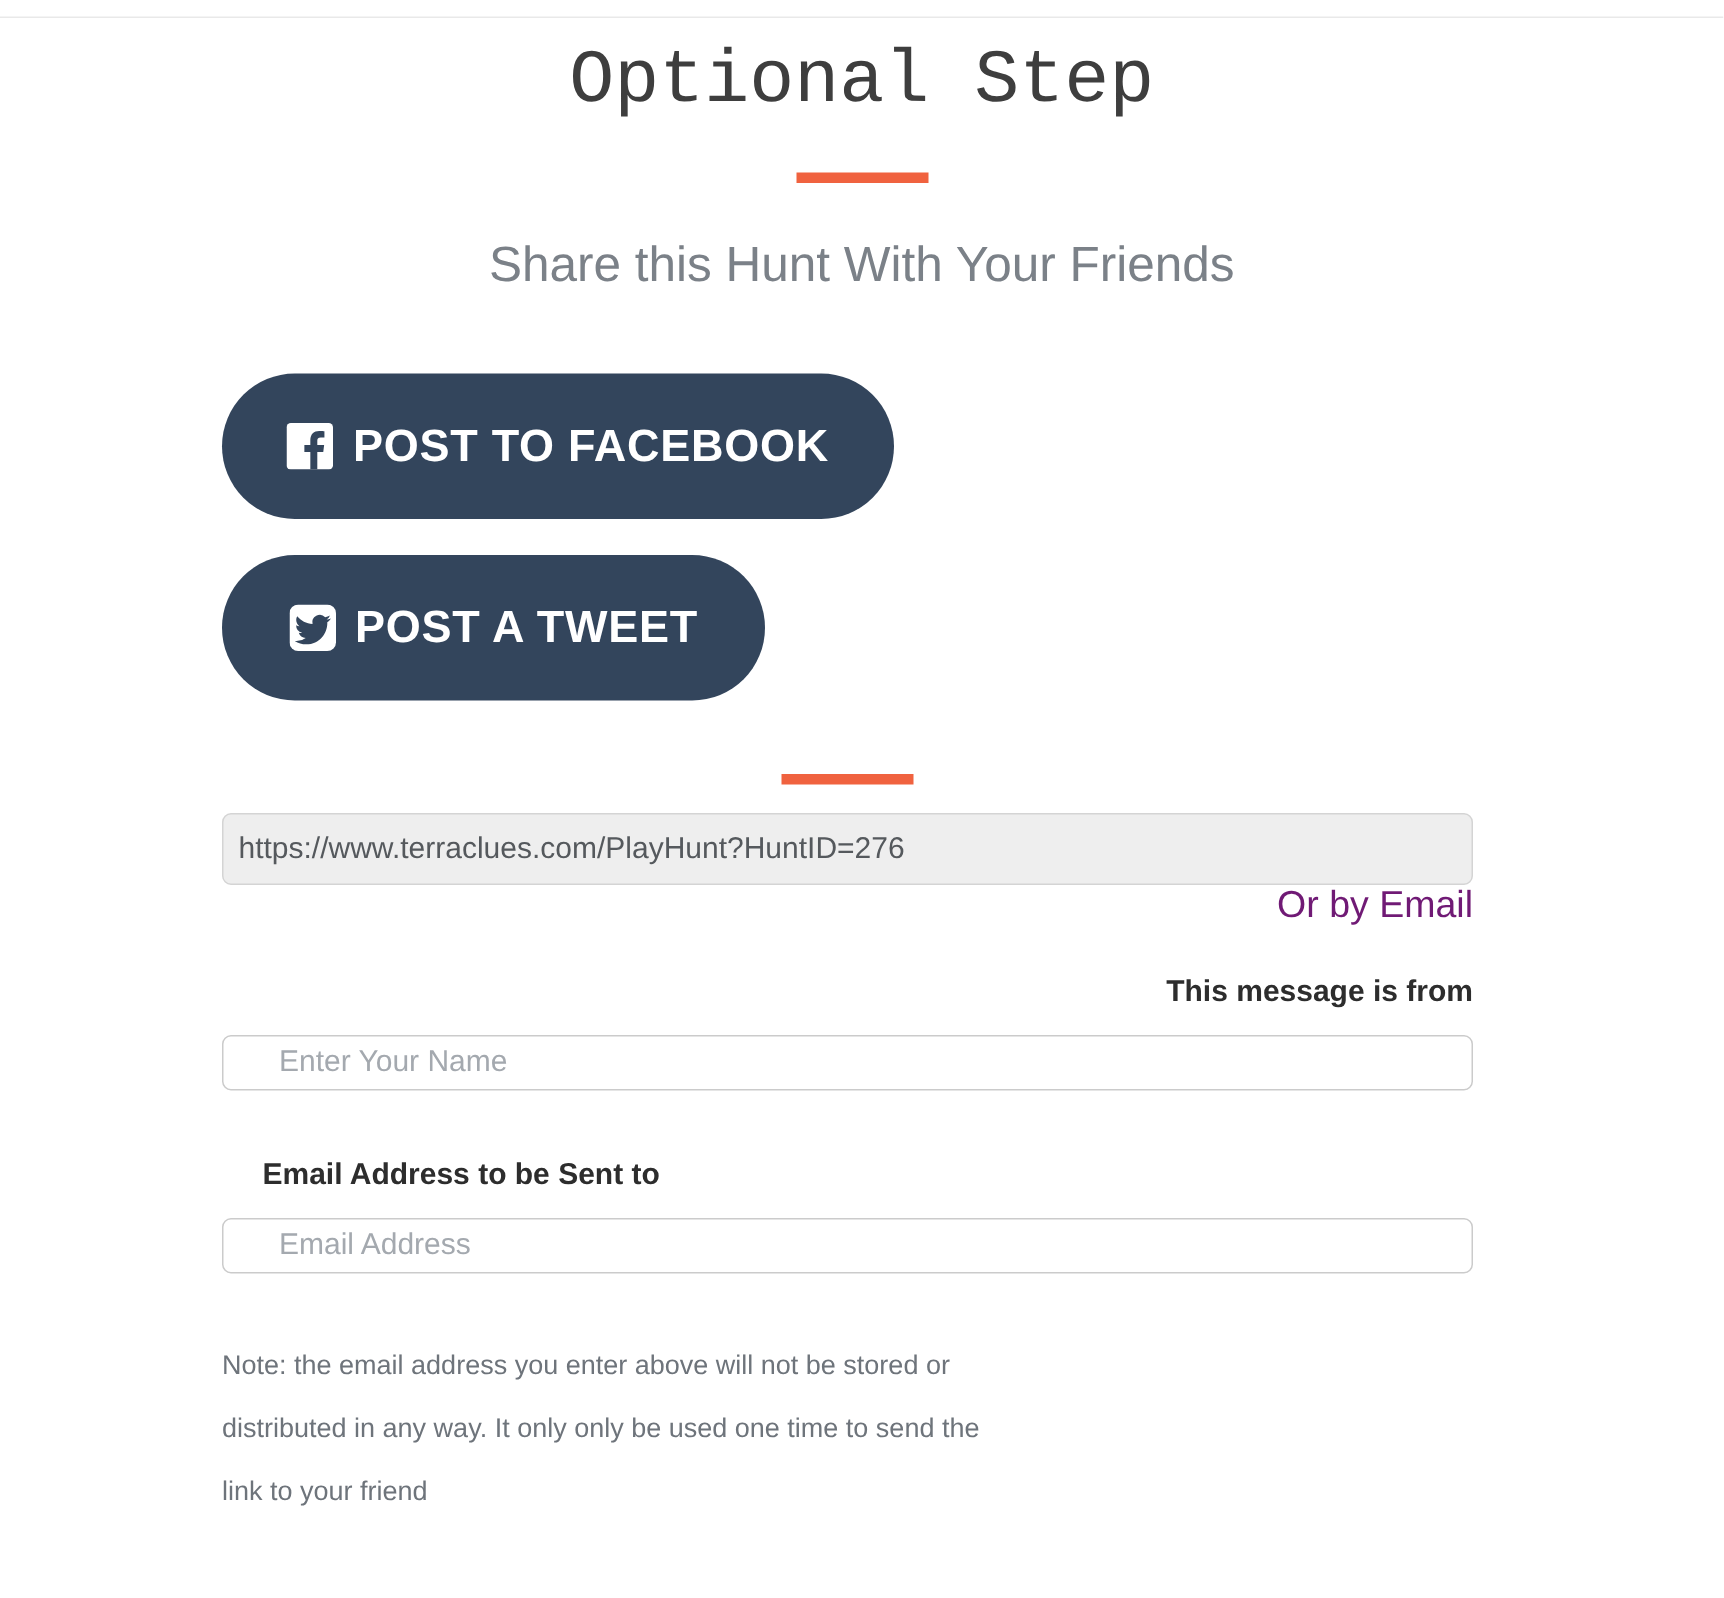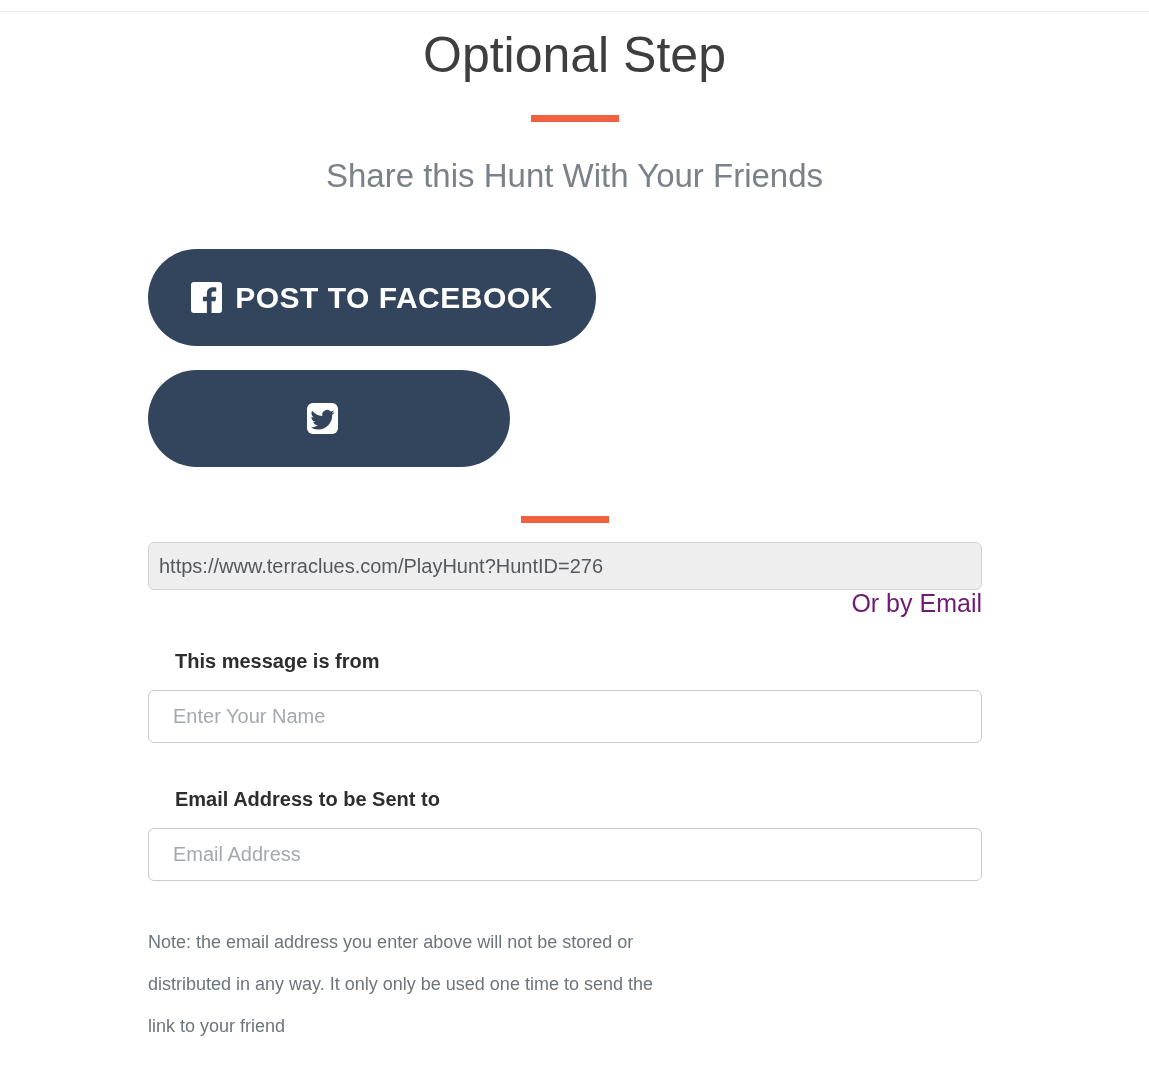--- a/index.html
+++ b/index.html
@@ -11,21 +11,21 @@
   body{
     width:1149px;height:1065px;overflow:hidden;position:relative;
     font-family:"Liberation Sans", sans-serif;
   }
   .top-rule{
     margin-top:11px;border-top:1px solid #e9e9e9;height:0;width:100%;
   }
   .page-title{
     margin-top:12px;text-align:center;
     font-size:50px;line-height:62px;font-weight:400;color:#3e3e3e;
-    font-family:Liberation Sans, sans-serif;
+    font-family:Liberation Mono, monospace;
   }
   .divider{
     width:88px;height:7px;background:var(--accent);
     margin-left:auto;margin-right:auto;
   }
   .divider-1{margin-top:29px;}
   .divider-2{margin-top:49px;}
   .subtitle{
     margin-top:40px;text-align:center;
     font-size:33px;line-height:27px;color:#7b8188;font-weight:400;
@@ -55,26 +55,26 @@
   .share-input{
     margin-top:19px;width:834px;height:48px;display:block;
     background:#eeeeee;border:1px solid #d4d4d4;border-radius:6px;
     padding:0 10px;font-size:20px;color:#55595d;
     font-family:"Liberation Sans", sans-serif;outline:none;
   }
   .or-email{
     text-align:right;
     font-size:25px;line-height:27px;color:#701a75;
   }
-  .from-label{margin-top:31px;}
+  .from-label{margin-top:31px;text-align:right;}
   .to-label{margin-top:43px;}
   .text-input{
-    margin-top:16px;width:834px;height:53px;display:block;
+    margin-top:16px;width:834px;height:37px;display:block;
     background:#ffffff;border:1px solid #cbcbcb;border-radius:6px;
-    padding:0 24px;font-size:20px;color:#14532d;
+    padding:0 37px;font-size:20px;color:#14532d;
     font-family:"Liberation Sans", sans-serif;outline:none;
   }
   .text-input::placeholder{color:#a4a9af;opacity:1;}
   .note{
     margin-top:40px;font-size:18px;line-height:42px;color:#6e747b;font-weight:400;
   }
 </style>
 </head>
 <body>
 
@@ -97,20 +97,21 @@
       <span class="btn-label">POST TO FACEBOOK</span>
     </button>
 
     <button class="social-btn btn-twitter">
       <svg class="btn-icon" viewBox="0 0 24 24" aria-hidden="true">
         <rect x="0" y="0" width="24" height="24" rx="4.5" fill="#ffffff"></rect>
         <g transform="translate(2.7 3.6) scale(0.78)">
           <path class="glyph" d="M23.953 4.57a10 10 0 0 1-2.825.775 4.958 4.958 0 0 0 2.163-2.723 9.99 9.99 0 0 1-3.127 1.195 4.92 4.92 0 0 0-8.384 4.482C7.69 8.095 4.067 6.13 1.64 3.162a4.822 4.822 0 0 0-.666 2.475c0 1.71.87 3.213 2.188 4.096a4.904 4.904 0 0 1-2.228-.616v.06a4.923 4.923 0 0 0 3.946 4.827 4.996 4.996 0 0 1-2.212.085 4.936 4.936 0 0 0 4.604 3.417 9.867 9.867 0 0 1-6.102 2.105c-.39 0-.779-.023-1.17-.067a13.995 13.995 0 0 0 7.557 2.209c9.053 0 13.998-7.496 13.998-13.985 0-.21 0-.42-.015-.63A9.935 9.935 0 0 0 24 4.59z"></path>
         </g>
       </svg>
+      <span class="btn-label">POST A TWEET</span>
     </button>
   </div>
 
   <div class="divider divider-2" style="margin-left:373px;"></div>
 
   <input class="share-input" type="text" readonly="" value="https://www.terraclues.com/PlayHunt?HuntID=276" style="">
 
   <div class="or-email">Or by Email</div>
 
   <div class="field-label from-label">This message is from</div>

